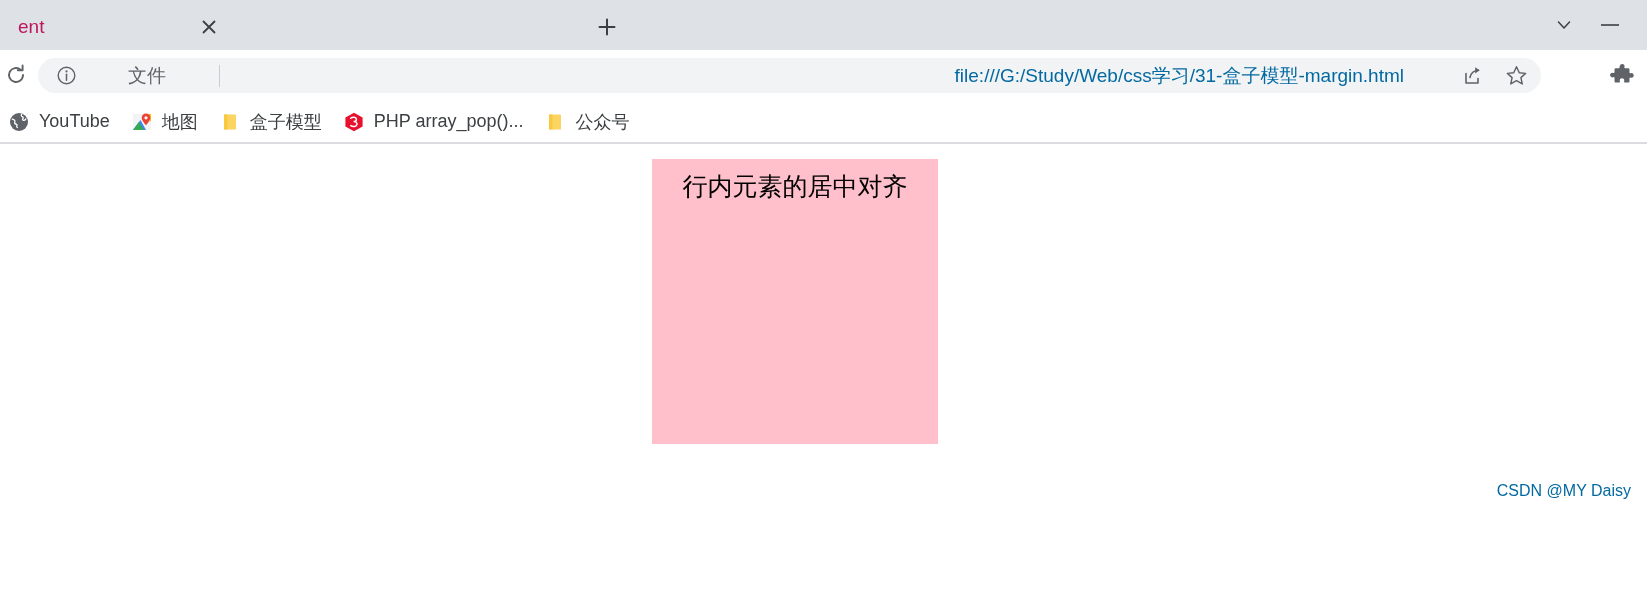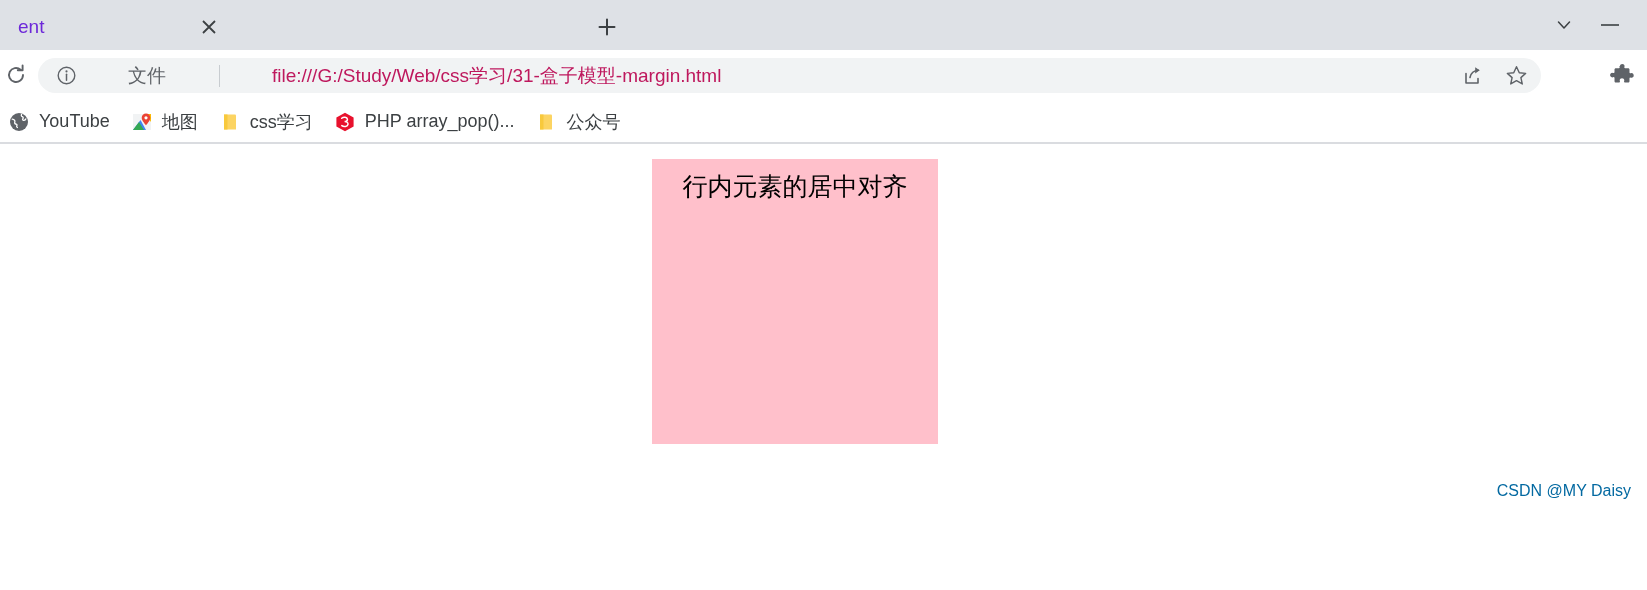--- a/index.html
+++ b/index.html
@@ -51,21 +51,21 @@
     margin-right: 14px;
     display: block;
   }
   .tab-title {
     font-size: 19px;
     color: #3c4043;
     white-space: nowrap;
     overflow: hidden;
     flex: 1 1 auto;
   }
-  .tab-inactive .tab-title { color: #6d28d9; }
+  .tab-inactive .tab-title { color: #be185d; }
   .tab-close {
     width: 28px;
     height: 28px;
     flex: 0 0 28px;
     margin-right: 12px;
     display: flex;
     align-items: center;
     justify-content: center;
     border-radius: 50%;
   }
@@ -144,24 +144,25 @@
   }
   .omni-divider {
     width: 1px;
     height: 22px;
     background: #c8ccd0;
     margin: 0 11px 0 12px;
     flex: 0 0 1px;
   }
   .url-text {
     font-size: 19px;
-    color: #be185d;
+    color: #0369a1;
     white-space: nowrap;
     overflow: hidden;
     flex: 1 1 auto;
+    text-align: right;
   }
   .omni-actions {
     margin-left: auto;
     display: flex;
     align-items: center;
     padding-right: 8px;
   }
   .omni-icon-btn {
     width: 34px;
     height: 34px;
@@ -362,21 +363,21 @@
     <span class="bm-label">地图</span>
   </div>
 
   <div class="bm">
     <span class="bm-icon">
       <svg width="20" height="20" viewBox="0 0 20 20" aria-hidden="true">
         <path d="M4 2.5 H15 A1 1 0 0 1 16 3.5 V17.5 H4 Z" fill="#fcd462"></path>
         <path d="M4 2.5 H7.5 V17.5 H4 Z" fill="#f8c93c"></path>
       </svg>
     </span>
-    <span class="bm-label">css学习</span>
+    <span class="bm-label">盒子模型</span>
   </div>
 
   <div class="bm">
     <span class="bm-icon">
       <svg width="20" height="20" viewBox="0 0 20 20" aria-hidden="true">
         <path d="M10 0.8 L18.6 5.4 L18.6 14.6 L10 19.2 L1.4 14.6 L1.4 5.4 Z" fill="#e8112d"></path>
         <path d="M6.7 6.2 C8.6 4.6 12 4.9 12.4 7.1 C12.7 8.6 11.2 9.6 9.6 9.6 C11.6 9.5 13.3 10.5 13 12.3 C12.6 14.6 8.9 15.3 6.8 13.6" stroke="#ffffff" stroke-width="1.5" fill="none" stroke-linecap="round"></path>
       </svg>
     </span>
     <span class="bm-label">PHP array_pop()...</span>

